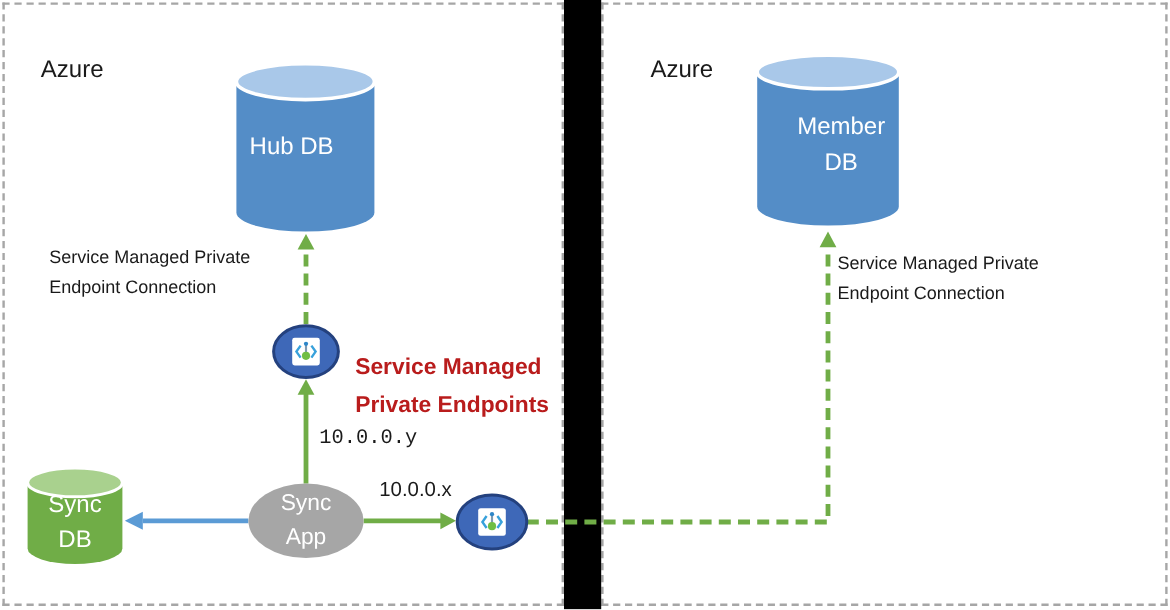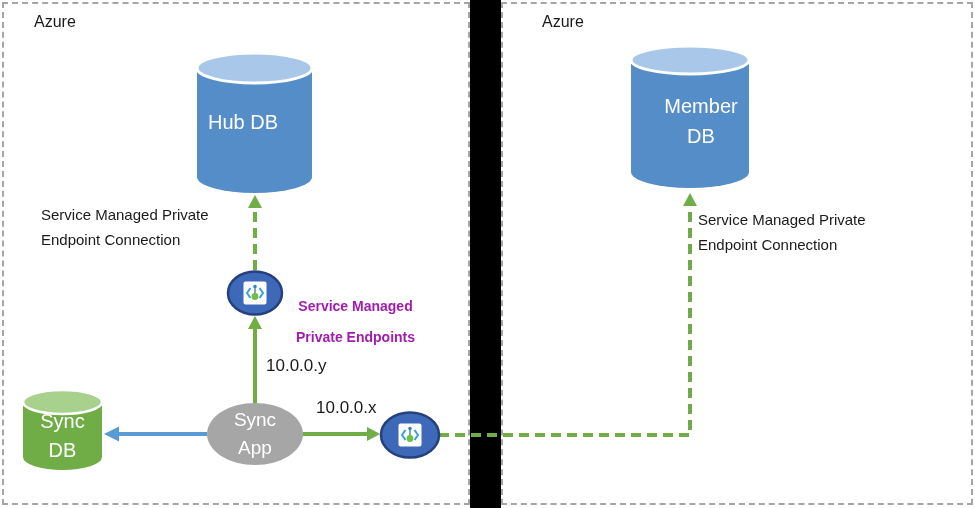--- a/index.html
+++ b/index.html
@@ -9,35 +9,35 @@
   }
   .region{
     position:absolute;top:2px;height:503px;box-sizing:border-box;
     background:#fff;border:2px dashed #a6a6a6;
   }
   #region-left{left:2px;width:468px;}
   #region-right{left:501px;width:472px;}
   #divider{position:absolute;left:470px;top:0;width:31px;height:508px;background:#000;}
   #shape-layer{position:absolute;left:0;top:0;width:975px;height:508px;}
   .txt{position:absolute;color:#1a1a1a;white-space:pre-line;}
-  .region-title{font-size:16px;line-height:26px;}
+  .region-title{font-size:20px;line-height:26px;margin-top:36px;}
   .node-label{color:#fff;text-align:center;}
   .annot{font-size:15px;line-height:25px;}
-  .annot-bold{font-size:14px;line-height:31px;font-weight:bold;color:#a21caf;text-align:center;}
+  .annot-bold{font-size:19px;line-height:31px;font-weight:bold;color:#b91c1c;}
   .ip{font-size:17px;}
   #hub-db-label{left:197px;top:110px;width:92px;font-size:20px;line-height:24px;}
   #member-db-label{left:631px;top:91px;width:140px;font-size:20px;line-height:30px;}
   #sync-db-label{left:23px;top:407px;width:79px;font-size:20px;line-height:29px;}
   #sync-app-label{left:207px;top:406px;width:96px;font-size:19px;line-height:28px;}
   #azure-left{left:34px;top:9px;}
   #azure-right{left:542px;top:9px;}
   #left-connection-label{left:41px;top:202px;}
   #right-connection-label{left:698px;top:207px;}
   #endpoints-label{left:296px;top:291px;}
-  #ip-y{left:266px;top:356px;}
+  #ip-y{left:266px;top:356px;font-family:Liberation Mono, monospace;}
   #ip-x{left:316px;top:398px;text-align:right;}
 </style>
 </head>
 <body>
 
 <div id="canvas">
 
   <div id="region-left" class="region"></div>
   <div id="region-right" class="region"></div>
   <div id="divider"></div>

